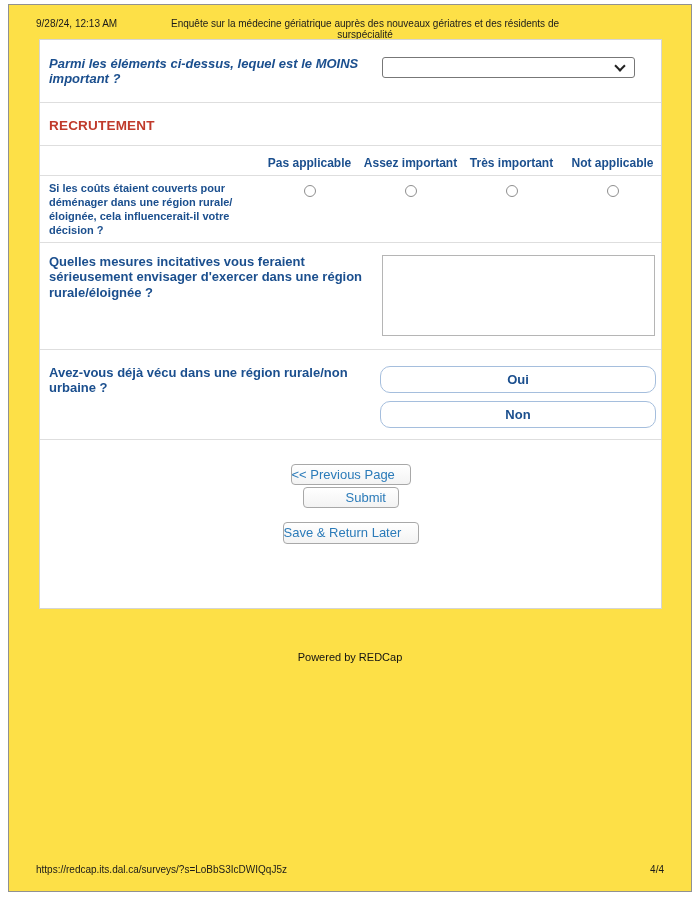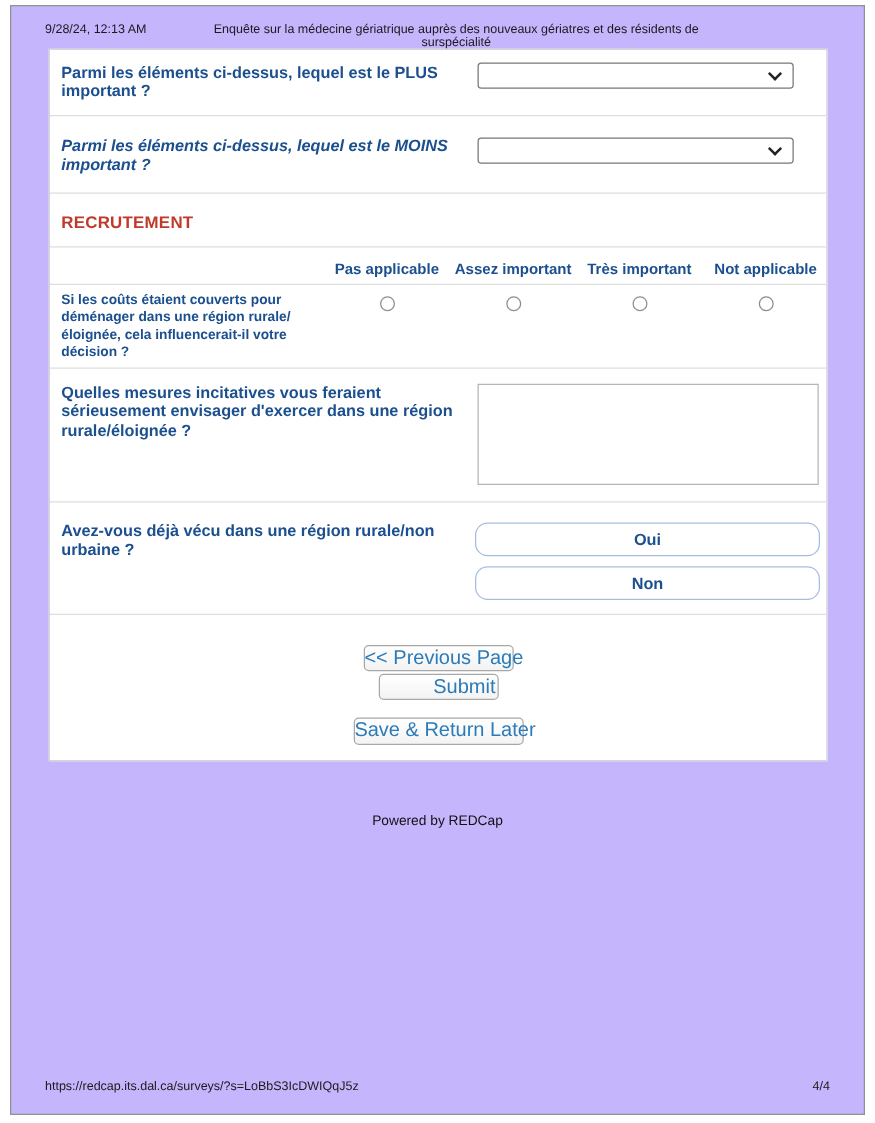--- a/index.html
+++ b/index.html
@@ -1,20 +1,20 @@
 <!DOCTYPE html>
 <html><head>
 <meta charset="utf-8">
 <style>
   * { box-sizing: border-box; margin: 0; padding: 0; }
   html, body { width: 700px; height: 898px; background: #fff; overflow: hidden; }
   body { font-family: "Liberation Sans", sans-serif; position: relative; color: #1a1a1a; }
 
   .page-frame { position: absolute; left: 8px; top: 4px; width: 684px; height: 888px;
-                border: 1px solid #919191; background: #c4b5fd; }
+                border: 1px solid #919191; background: #fde047; }
 
   
   .print-header { position: absolute; top: 13px; left: 0; width: 100%; font-size: 10px; color: #1a1a1a; }
   .ph-date  { position: absolute; left: 27px; top: 0; }
   .ph-title { display: block; text-align: center; padding: 0 110px 0 140px; }
 
   
   .survey { position: absolute; left: 30px; top: 34px; width: 623px; height: 570px;
             border: 1px solid #d5d5d5; background: #fff; }
   .row { position: relative; width: 100%; border-top: 1px solid #dedede; }
@@ -60,22 +60,22 @@
 
   .yn-btn { position: absolute; left: 340px; width: 276px; height: 27px;
             border: 1px solid #a5bedd; border-radius: 10px; background: #fff;
             color: #1b4f8e; font-weight: bold; font-size: 13px; text-align: center;
             line-height: 25px; cursor: pointer; }
   .yn-oui { top: 16px; }
   .yn-non { top: 51px; }
 
   .nav-btn { position: absolute; left: 50%; transform: translateX(-50%); height: 21px;
              border: 1px solid #a8a8a8; border-radius: 4px;
-             background: linear-gradient(#ffffff, #f3f3f3); color: #2b7bb9; font-size: 16px;
-             text-align: center; line-height: 19px; white-space: nowrap; cursor: pointer;
+             background: linear-gradient(#ffffff, #f3f3f3); color: #2b7bb9; font-size: 13px;
+             text-align: left; line-height: 19px; white-space: nowrap; cursor: pointer;
              font-family: "Liberation Sans", sans-serif; }
   .nav-prev   { top: 24px; width: 120px; }
   .nav-submit { top: 47px; width: 96px; padding-left: 42px; }
   .nav-save   { top: 82px; width: 136px; height: 22px; line-height: 20px; }
 
   .powered { position: absolute; left: 0; width: 100%; top: 646px; text-align: center;
              font-size: 11px; color: #111; }
 
   .print-footer { position: absolute; left: 27px; right: 27px; top: 859px;
                   display: flex; justify-content: space-between; font-size: 10px; color: #1a1a1a; }
@@ -85,27 +85,20 @@
 
 <div class="page-frame">
 
   <div class="print-header">
     <span class="ph-date">9/28/24, 12:13 AM</span>
     <span class="ph-title">Enquête sur la médecine gériatrique auprès des nouveaux gériatres et des résidents de surspécialité</span>
   </div>
 
   <div class="survey">
 
-    <div class="row r-q1">
-      <div class="q-label">Parmi les éléments ci-dessus, lequel est le PLUS important ?</div>
-      <div class="select">
-        <span class="sel-value"></span>
-        <span class="chev"></span>
-      </div>
-    </div>
 
     <div class="row r-q2">
       <div class="q-label">Parmi les éléments ci-dessus, lequel est le MOINS important ?</div>
       <div class="select">
         <span class="sel-value"></span>
         <span class="chev"></span>
       </div>
     </div>
 
     <div class="row r-sec">

